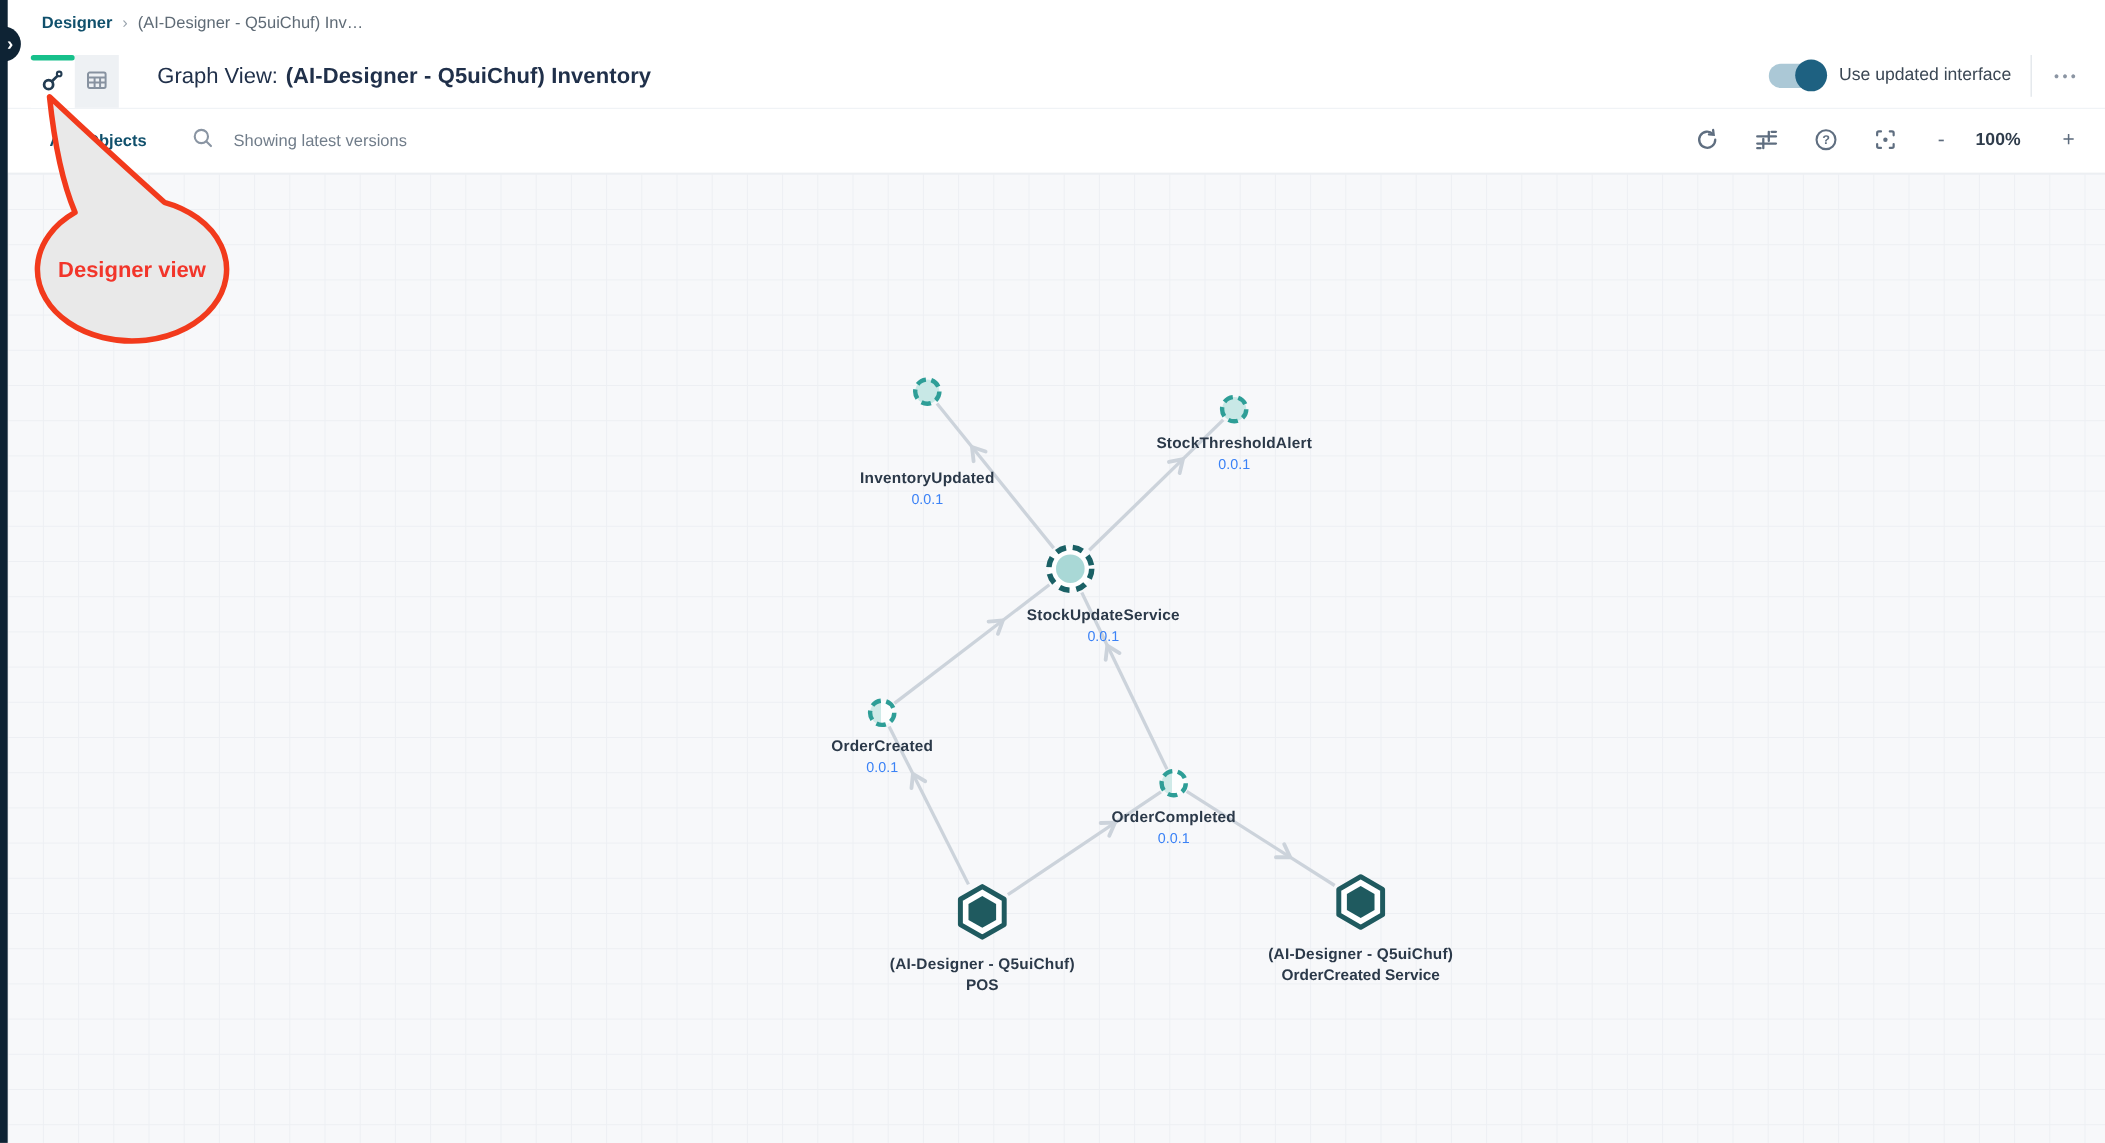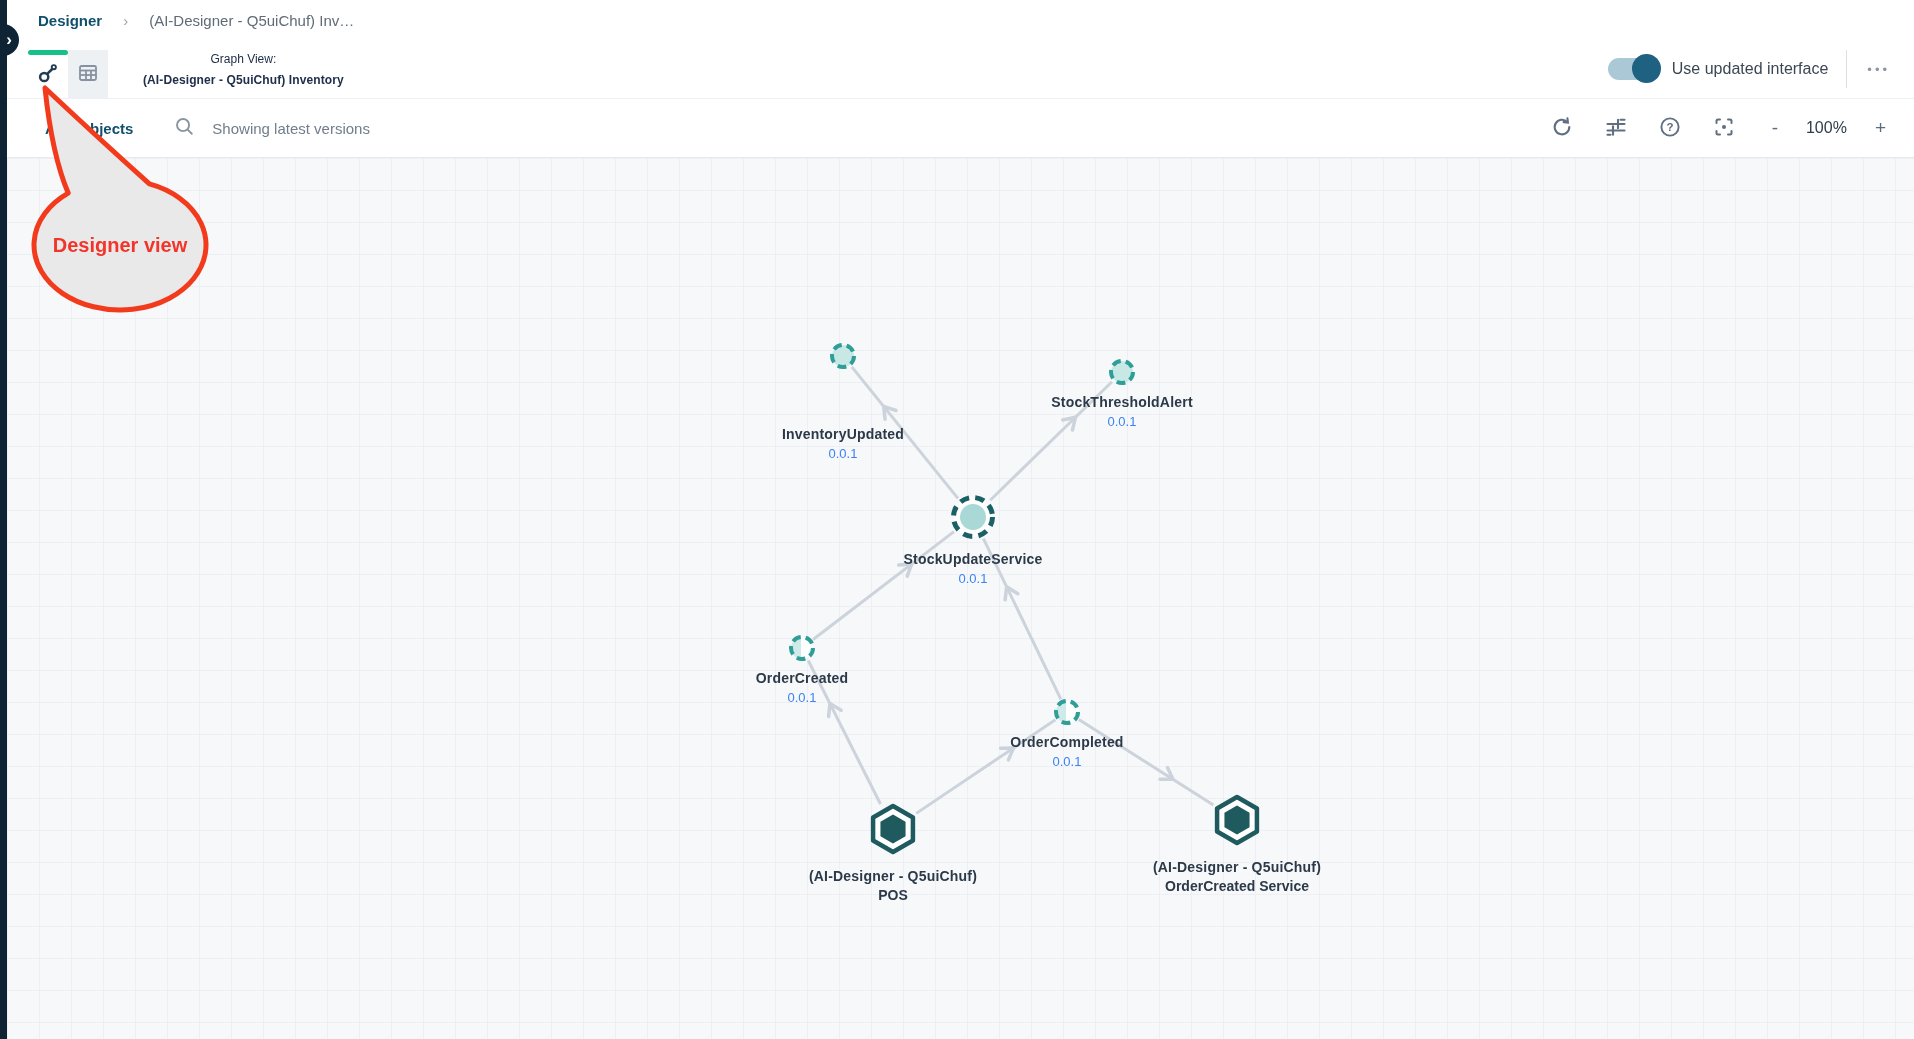--- a/index.html
+++ b/index.html
@@ -21,34 +21,34 @@
 
   #graph-svg { position:absolute; left:0; top:0; width:1914px; height:1039px; z-index:2; }
   .node-label { position:absolute; width:320px; text-align:center; z-index:3; cursor:pointer;
                 color:#2b3949; font-size:14px; line-height:19px; }
   .node-label .l1 { font-weight:bold; letter-spacing:.2px; }
   .node-label .l2 { font-size:13px; color:#3b82f6; }
   .node-label .l2.bold { font-weight:bold; font-size:14px; color:#2b3949; }
 
   
   .crumb-row { position:absolute; left:7px; right:0; top:0; height:40px; background:#fff; z-index:5;
-               display:flex; align-items:center; padding-left:31px; font-size:15px;gap:12px; }
+               display:flex; align-items:center; padding-left:31px; font-size:15px; }
   .crumb-root { color:#10506c; font-weight:bold; cursor:pointer; }
   .crumb-sep  { color:#9aa4ae; margin:0 9px; font-size:15px; }
   .crumb-cur  { color:#5f6b76;text-align:right; }
 
   .header-row { position:absolute; left:7px; right:0; top:40px; height:59px; background:#fff; z-index:5;
                 display:flex; align-items:center; border-bottom:1px solid #eef1f4; }
   .tabs { position:absolute; left:21px; top:10px; display:flex; height:48px; }
   .tab { width:40px; height:48px; display:flex; align-items:center; justify-content:center;
          background:#eef1f4; border:none; cursor:pointer; position:relative; }
   .tab.active { background:#ffffff; }
   .tab.active::before { content:""; position:absolute; left:0; right:0; top:0; height:5px;
                         border-radius:3px; background:#17c08b; }
-  .title { margin-left:136px; font-size:12px; color:#20304a; display:flex; gap:7px; align-items:center;flex-direction:column; }
+  .title { margin-left:136px; font-size:20px; color:#20304a; display:flex; gap:7px; align-items:flex-start; }
   .title .bold { font-weight:bold; letter-spacing:.1px; }
 
   .header-right { margin-left:auto; display:flex; align-items:center; padding-right:20px; }
   .switch { position:relative; width:50px; height:22px; border-radius:11px; background:#abc8d6;
             border:none; cursor:pointer; margin-right:14px; }
   .switch .knob { position:absolute; right:-3px; top:-4px; width:29px; height:29px; border-radius:50%;
                   background:#1e6181; }
   .toggle-label { font-size:16px; color:#3b4754; margin-right:18px; }
   .vdiv { width:1px; height:38px; background:#dbe0e6; margin-right:16px; }
   .dots-btn { border:none; background:none; color:#8b95a3; font-size:13px; letter-spacing:3px;
@@ -57,21 +57,21 @@
   .toolbar-row { position:absolute; left:7px; right:0; top:99px; height:59px; background:#fff; z-index:5;
                  display:flex; align-items:center; padding:0 22px 0 38px; border-bottom:1px solid #e8ebef; }
   .add-objects { border:none; background:none; color:#10506c; font-weight:bold; font-size:15px; cursor:pointer; }
   .search-wrap { display:flex; align-items:center; margin-left:40px; }
   .search-input { border:none; outline:none; font-size:15px; color:#a16207; width:420px; margin-left:16px;
                   font-family:"Liberation Sans", sans-serif; background:transparent; }
   .search-input::placeholder { color:#717d8a; opacity:1; }
   .tb-right { margin-left:auto; display:flex; align-items:center; }
   .icon-btn { border:none; background:none; cursor:pointer; padding:4px; margin-left:22px;
               display:flex; align-items:center; justify-content:center; }
-  .zoom-txt { font-size:16px; font-weight:normal; color:#2f3c4b; margin:0 22px 0 22px; }
+  .zoom-txt { font-size:16px; font-weight:bold; color:#2f3c4b; margin:0 32px 0 22px; }
   .zoom-sign { border:none; background:none; color:#5d6b7d; font-size:19px; cursor:pointer;
                margin-left:26px; padding:2px 6px; }
 
   .callout { position:absolute; left:0; top:0; width:1914px; height:1039px; z-index:30; pointer-events:none; }
 </style>
 </head>
 <body>
 
 <div class="stage">
 
@@ -113,21 +113,21 @@
     </svg>
   <div id="labels">
       <div class="node-label" style="left: 683px; top: 377px; margin-top: 48px;">
         <div class="l1">InventoryUpdated</div>
         <div class="l2">0.0.1</div>
       </div>
       <div class="node-label" style="left: 962px; top: 393px;">
         <div class="l1">StockThresholdAlert</div>
         <div class="l2">0.0.1</div>
       </div>
-      <div class="node-label" style="left: 813px; top: 550px;">
+      <div class="node-label" style="left: 843px; top: 550px;">
         <div class="l1">StockUpdateService</div>
         <div class="l2">0.0.1</div>
       </div>
       <div class="node-label" style="left: 642px; top: 669px;">
         <div class="l1">OrderCreated</div>
         <div class="l2">0.0.1</div>
       </div>
       <div class="node-label" style="left: 907px; top: 733px;">
         <div class="l1">OrderCompleted</div>
         <div class="l2">0.0.1</div>

